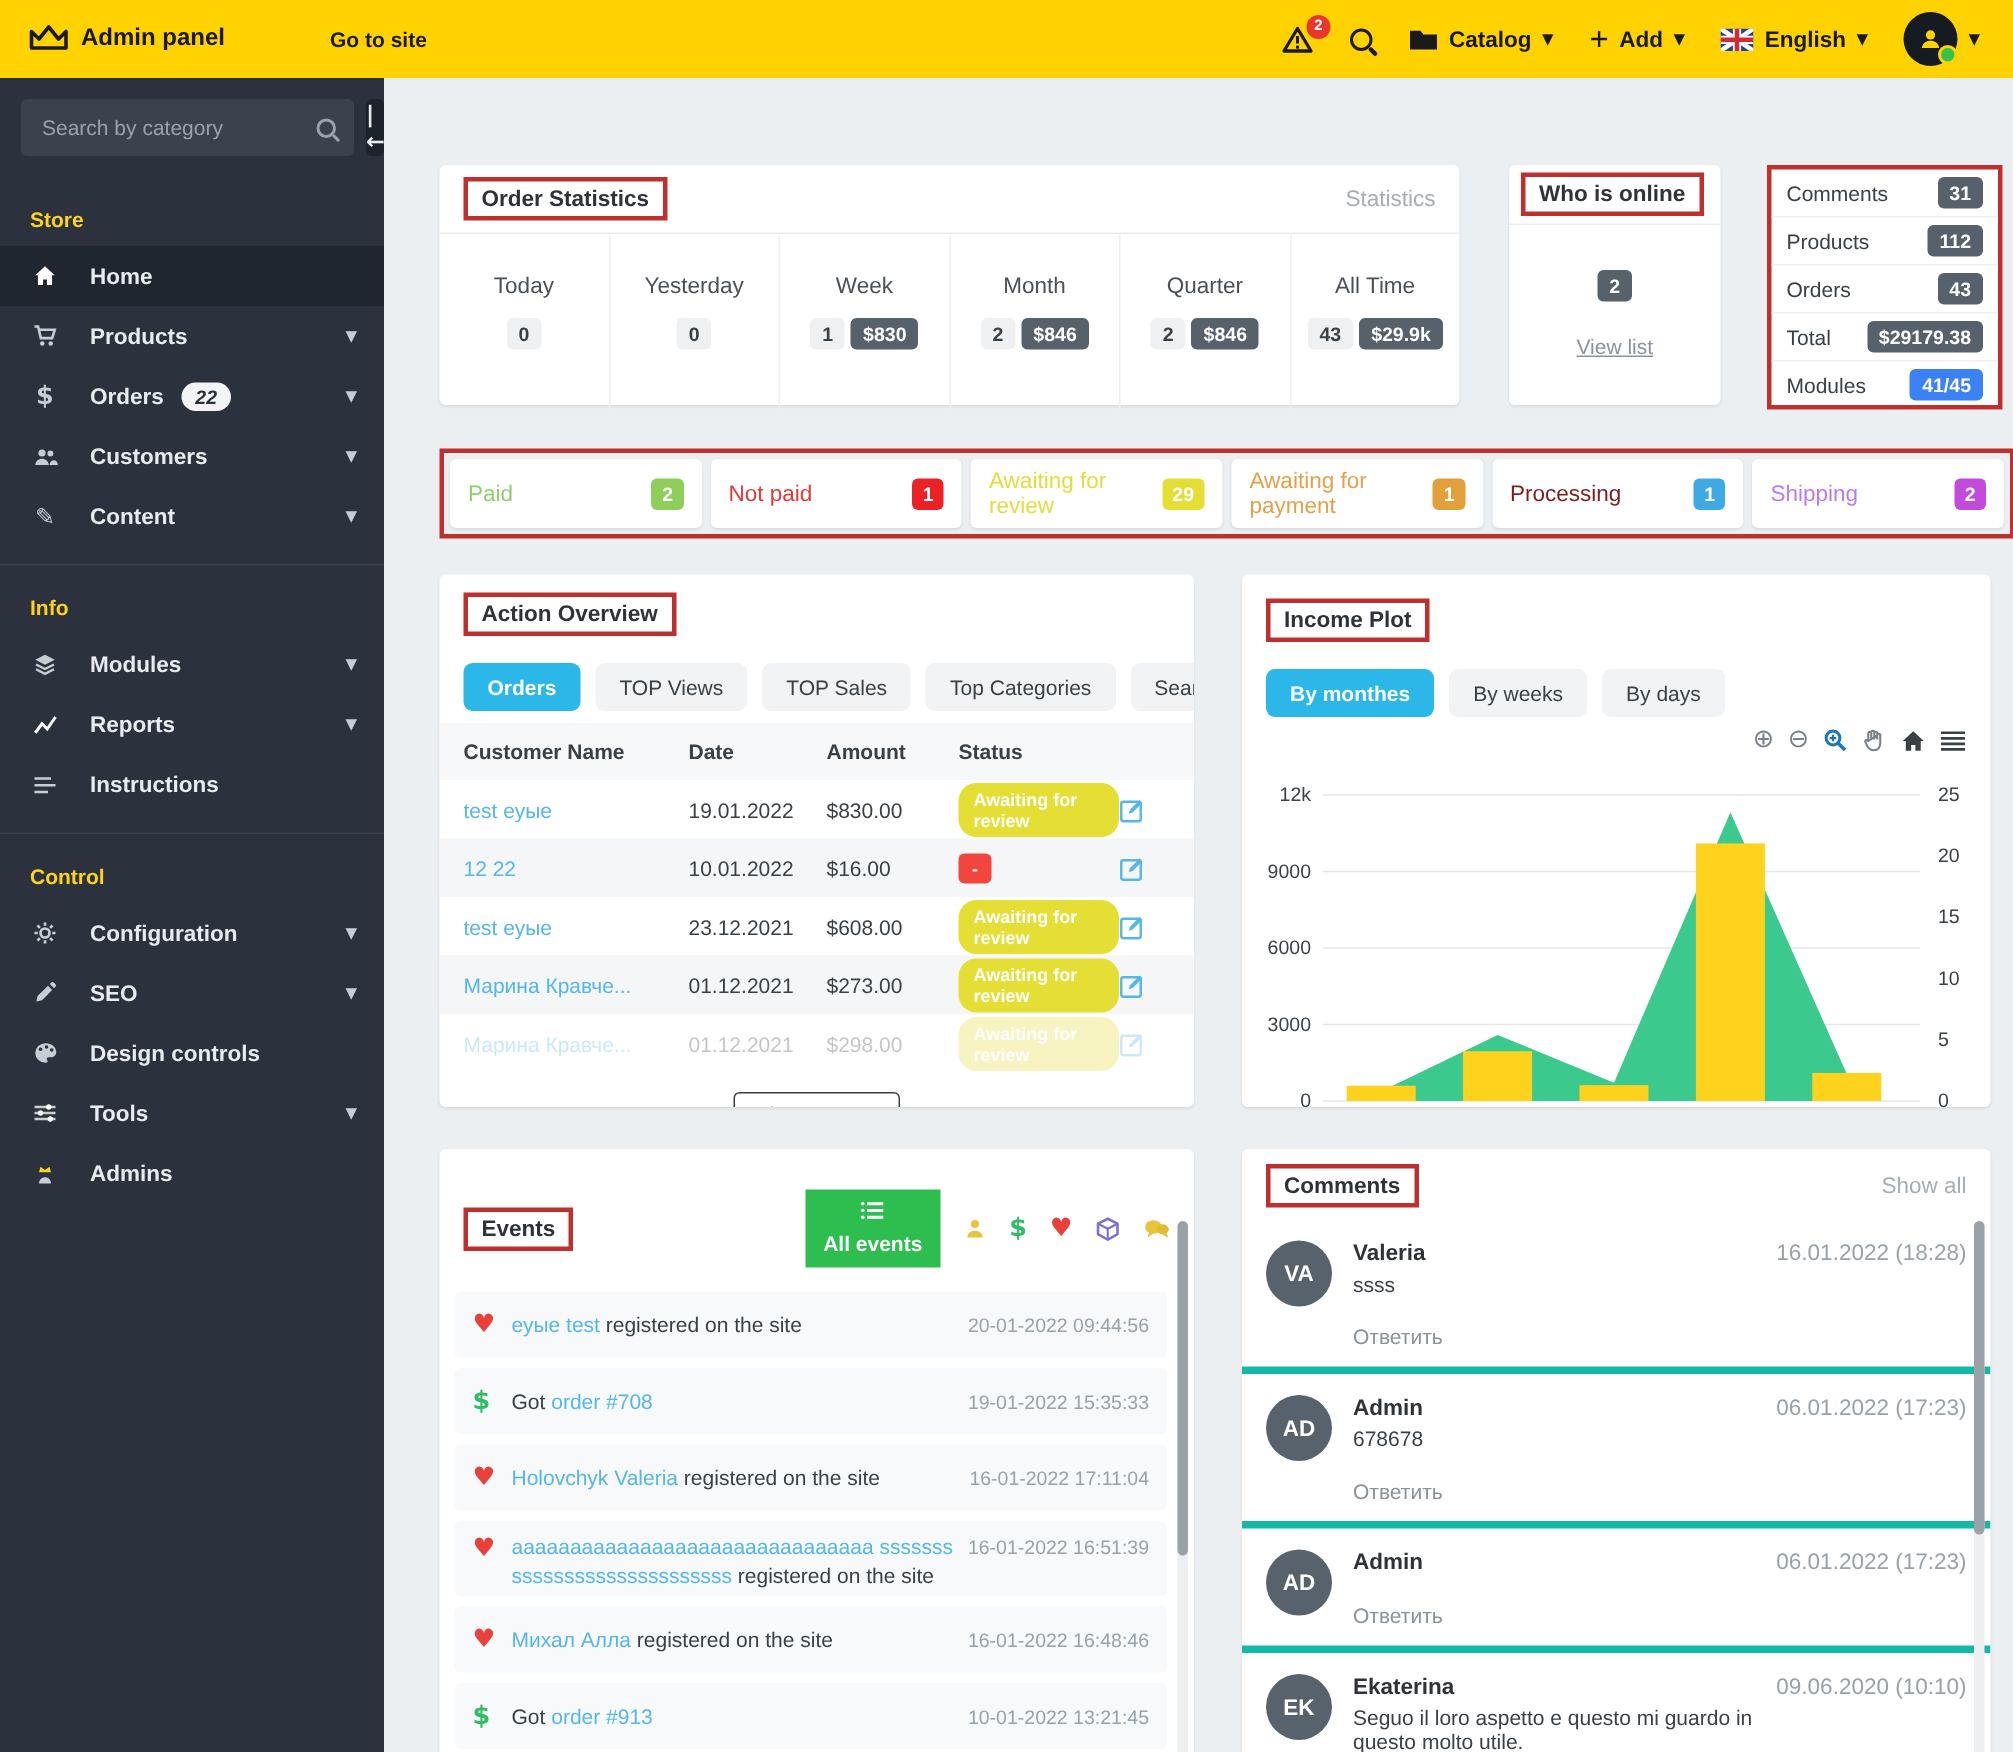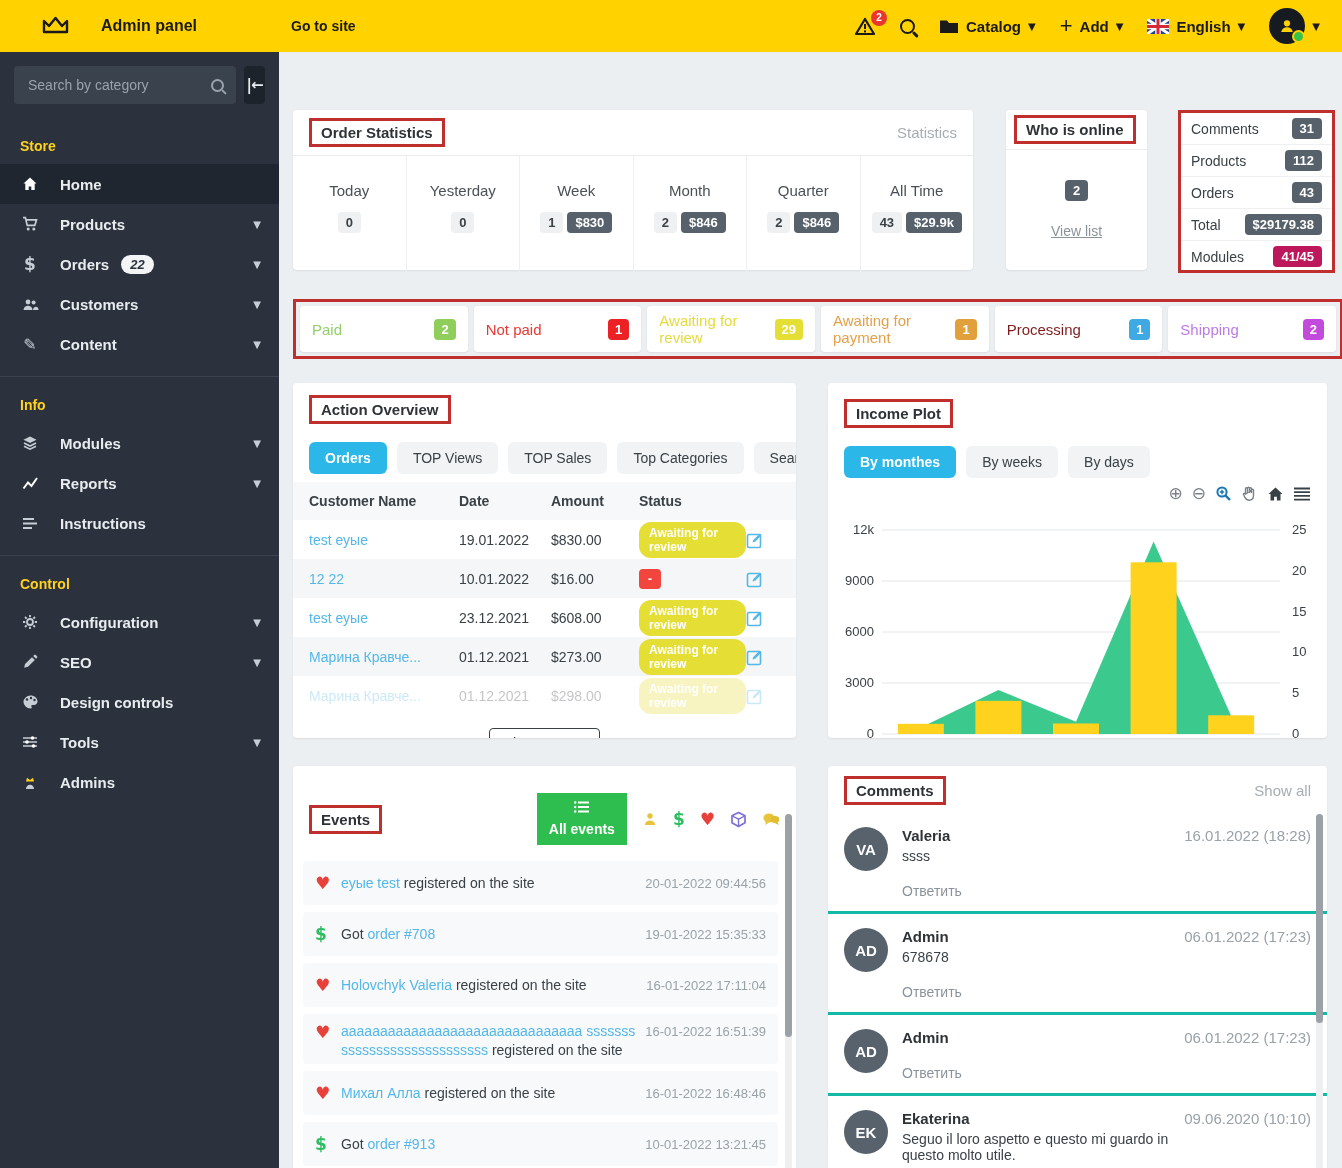--- a/index.html
+++ b/index.html
@@ -1,39 +1,39 @@
 <!DOCTYPE html>
 <html><head>
 <meta charset="utf-8">
 <style>
   html,body{margin:0;padding:0;}
   body{width:1342px;height:1168px;overflow:hidden;position:relative;
        font-family:"Liberation Sans",sans-serif;background:#ECEFF1;color:#2F3337;}
   
   .topbar{position:absolute;top:0;left:0;right:0;height:52px;background:#FFD200;
           display:flex;align-items:center;z-index:30;}
-  .tb-left{display:flex;align-items:center;padding-left:42px;gap:32px;}
+  .tb-left{display:flex;align-items:center;padding-left:19px;gap:8px;}
   .tb-title{font-size:16px;font-weight:bold;color:#1A1A1A;}
   .tb-link{font-size:14px;font-weight:bold;color:#1A1A1A;margin-left:62px;cursor:pointer;text-decoration:none;}
   .tb-right{margin-left:auto;display:flex;align-items:center;gap:24px;padding-right:22px;}
   .tb-item{display:flex;align-items:center;gap:7px;font-size:15px;font-weight:bold;color:#1A1A1A;cursor:pointer;}
   .chev{font-family:"DejaVu Sans",sans-serif;font-size:10px;color:#1A1A1A;}
   .tb-alert{position:relative;cursor:pointer;}
   .tb-badge{position:absolute;top:-7px;right:-11px;background:#E8352D;color:#fff;font-size:10px;font-weight:bold;
             border-radius:50%;width:16px;height:16px;display:flex;align-items:center;justify-content:center;}
   .mag{display:inline-block;width:11px;height:11px;border:2.5px solid #1A1A1A;border-radius:50%;position:relative;cursor:pointer;}
   .mag::after{content:"";position:absolute;width:7px;height:2.5px;background:#1A1A1A;transform:rotate(45deg);
               right:-6px;bottom:-4px;border-radius:2px;}
   .plus{font-size:22px;font-weight:400;line-height:1;}
   .avatar-circle{width:36px;height:36px;border-radius:50%;background:#161B22;position:relative;
                  display:flex;align-items:center;justify-content:center;}
   .online-dot{position:absolute;right:0;bottom:1px;width:9px;height:9px;border-radius:50%;
               background:#35C24D;border:2px solid #FFD200;}
   
-  .sidebar{position:absolute;top:52px;left:0;bottom:0;width:279px;background:#2B323D;z-index:20;}
+  .sidebar{position:absolute;top:52px;left:0;bottom:0;width:256px;background:#2B323D;z-index:20;}
   .sb-search-row{display:flex;gap:8px;padding:14px;}
   .sb-search{flex:1;background:#3A424D;border-radius:4px;height:38px;display:flex;align-items:center;padding:0 12px;}
   .sb-search input{background:transparent;border:none;outline:none;color:#E8ECEF;font-size:14px;flex:1;
                    font-family:"Liberation Sans",sans-serif;}
   .sb-search input::placeholder{color:#9AA3AC;}
   .sb-mag{width:9px;height:9px;border:2px solid #9AA3AC;border-radius:50%;position:relative;}
   .sb-mag::after{content:"";position:absolute;width:6px;height:2px;background:#9AA3AC;transform:rotate(45deg);
                  right:-5px;bottom:-3px;border-radius:2px;}
   .sb-collapse{width:38px;height:38px;background:#1D232B;border-radius:4px;color:#E8ECEF;font-size:15px;
                font-weight:bold;display:flex;align-items:center;justify-content:center;cursor:pointer;
@@ -59,21 +59,21 @@
   
   .row1{display:flex;}
   .order-stats{width:680px;height:160px;box-sizing:border-box;}
   .os-cols{display:flex;height:117px;}
   .os-col{flex:1;border-left:1px solid #EEF0F1;text-align:center;}
   .os-col:first-child{border-left:none;}
   .os-label{font-size:15px;color:#4A5055;margin-top:26px;}
   .os-badges{margin-top:13px;display:flex;justify-content:center;gap:4px;}
   .badge-grey{background:#EFF0F1;color:#3A4146;font-size:13px;font-weight:bold;padding:3px 8px;border-radius:4px;}
   .badge-dark{background:#56616B;color:#fff;font-size:13px;font-weight:bold;padding:3px 8px;border-radius:4px;}
-  .badge-red{background:#be185d;color:#fff;font-size:13px;font-weight:bold;padding:3px 8px;border-radius:4px;}
+  .badge-red{background:#3b82f6;color:#fff;font-size:13px;font-weight:bold;padding:3px 8px;border-radius:4px;}
   .who-online{width:141px;height:160px;margin-left:33px;box-sizing:border-box;}
   .wo-head{border-bottom:1px solid #EAECEE;padding:5px 8px;}
   .wo-body{text-align:center;}
   .wo-count{margin-top:30px;display:inline-block;}
   .wo-link{display:block;margin-top:22px;color:#8A9399;font-size:14px;text-decoration:underline;cursor:pointer;}
   .stats-panel{width:157px;margin-left:31px;background:#fff;border:3px solid #BE2F2E;box-sizing:border-box;height:163px;}
   .sp-row{display:flex;align-items:center;justify-content:space-between;height:31px;padding:0 10px;
           border-bottom:1px solid #EEF0F1;}
   .sp-row:last-child{border-bottom:none;}
   .sp-label{font-size:14px;color:#3A4146;}
@@ -124,21 +124,21 @@
   .event-row{display:flex;align-items:center;background:#F7F9FA;border-radius:4px;min-height:40px;
              margin-bottom:7px;padding:2px 12px 2px 12px;}
   .ev-ico{width:26px;font-size:17px;font-weight:bold;font-family:"DejaVu Sans",sans-serif;flex-shrink:0;}
   .ev-heart{color:#E8403B;} .ev-dollar{color:#2EBD62;}
   .ev-text{flex:1;font-size:14px;color:#3A4146;line-height:1.35;padding-right:10px;word-break:break-all;}
   .ev-link{color:#54B7E8;cursor:pointer;}
   .ev-date{color:#99A2A8;font-size:13px;white-space:nowrap;align-self:center;}
   .vscroll{position:absolute;right:4px;top:48px;bottom:8px;width:7px;background:#EDEFF1;border-radius:4px;}
   .vthumb{position:absolute;top:0;left:0;width:7px;border-radius:4px;background:#9AA1A7;cursor:grab;}
   
-  .cm-row{display:flex;padding:14px 16px 12px 16px;border-bottom:3px solid #14b8a6;}
+  .cm-row{display:flex;padding:14px 16px 12px 16px;border-bottom:5px solid #14b8a6;}
   .cm-avatar{width:44px;height:44px;border-radius:50%;background:#57626C;color:#fff;font-weight:bold;font-size:15px;
              display:flex;align-items:center;justify-content:center;flex-shrink:0;}
   .cm-body{flex:1;padding-left:14px;min-width:0;}
   .cm-name{font-size:15px;font-weight:bold;color:#2F3337;}
   .cm-text{font-size:14px;color:#3A4146;margin-top:4px;}
   .cm-text:empty{display:none;}
   .cm-reply{font-size:14px;color:#8A9399;margin-top:19px;cursor:pointer;}
   .cm-date{color:#99A2A8;font-size:15px;white-space:nowrap;padding-left:10px;}
   svg{display:block;}
 </style>

